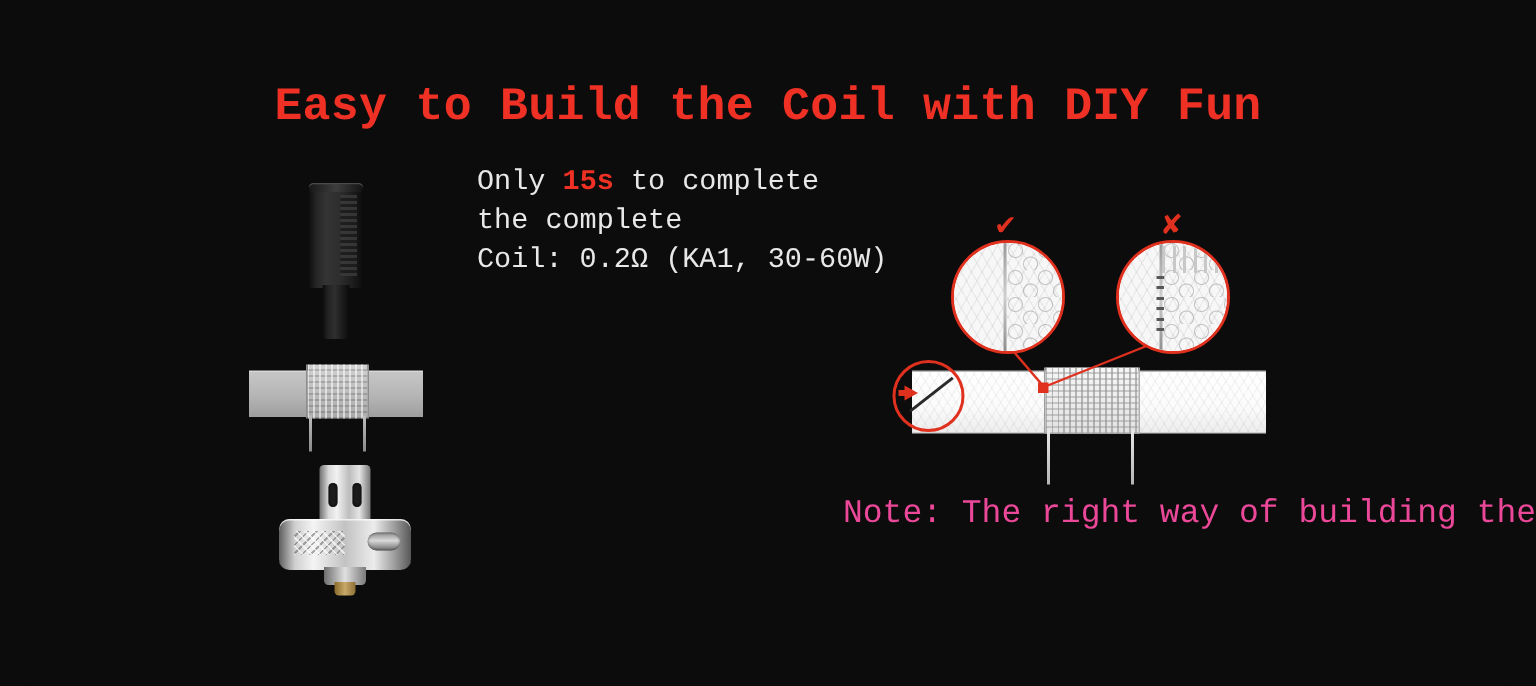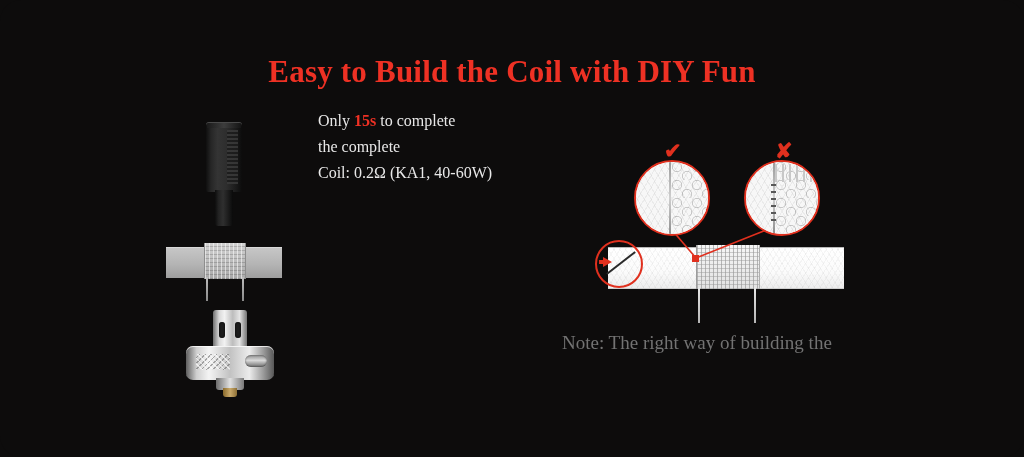--- a/index.html
+++ b/index.html
@@ -7,21 +7,21 @@
     margin: 0;
     padding: 0;
     background: #0d0c0c;
   }
   #stage {
     position: relative;
     width: 1024px;
     height: 457px;
     background: #0d0c0c;
     overflow: hidden;
-    font-family: Liberation Serif, serif;
+    font-family: Liberation Mono, monospace;
     border-radius: 21px;
     -webkit-font-smoothing: antialiased;
   }
 
   
   .headline {
     position: absolute;
     left: 0;
     top: 54px;
     width: 1024px;
@@ -32,37 +32,37 @@
     color: #ee3124;
     white-space: nowrap;
   }
 
   
   .spec-block {
     position: absolute;
     left: 318px;
     top: 108px;
     color: #e8e8e8;
-    font-size: 16px;
+    font-size: 19px;
     line-height: 26px;
     white-space: nowrap;
   }
   .spec-line { display: block; }
   .hl-red {
     color: #ee3124;
     font-weight: bold;
   }
 
   
   .note-block {
     position: absolute;
     left: 562px;
     top: 328px;
-    color: #737373;
-    font-size: 19px;
+    color: #ec4899;
+    font-size: 22px;
     line-height: 30px;
     white-space: nowrap;
   }
   .note-line-2 { display: block; padding-left: 52px; }
 
   
   .tool {
     position: absolute;
     left: 206px;
     top: 122px;
@@ -357,21 +357,21 @@
 </head>
 <body>
 
 <div id="stage">
 
   <div class="headline">Easy to Build the Coil with DIY Fun</div>
 
   <div class="spec-block">
     <span class="spec-line"><span>Only </span><span class="hl-red">15s</span><span> to complete</span></span>
     <span class="spec-line">the complete</span>
-    <span class="spec-line">Coil: 0.2Ω (KA1, 40-60W)</span>
+    <span class="spec-line">Coil: 0.2Ω (KA1, 30-60W)</span>
   </div>
 
   <div class="tool">
     <div class="tool-body">
       <div class="tool-cap"></div>
       <div class="tool-brand"></div>
     </div>
     <div class="tool-shaft"></div>
   </div>
 

